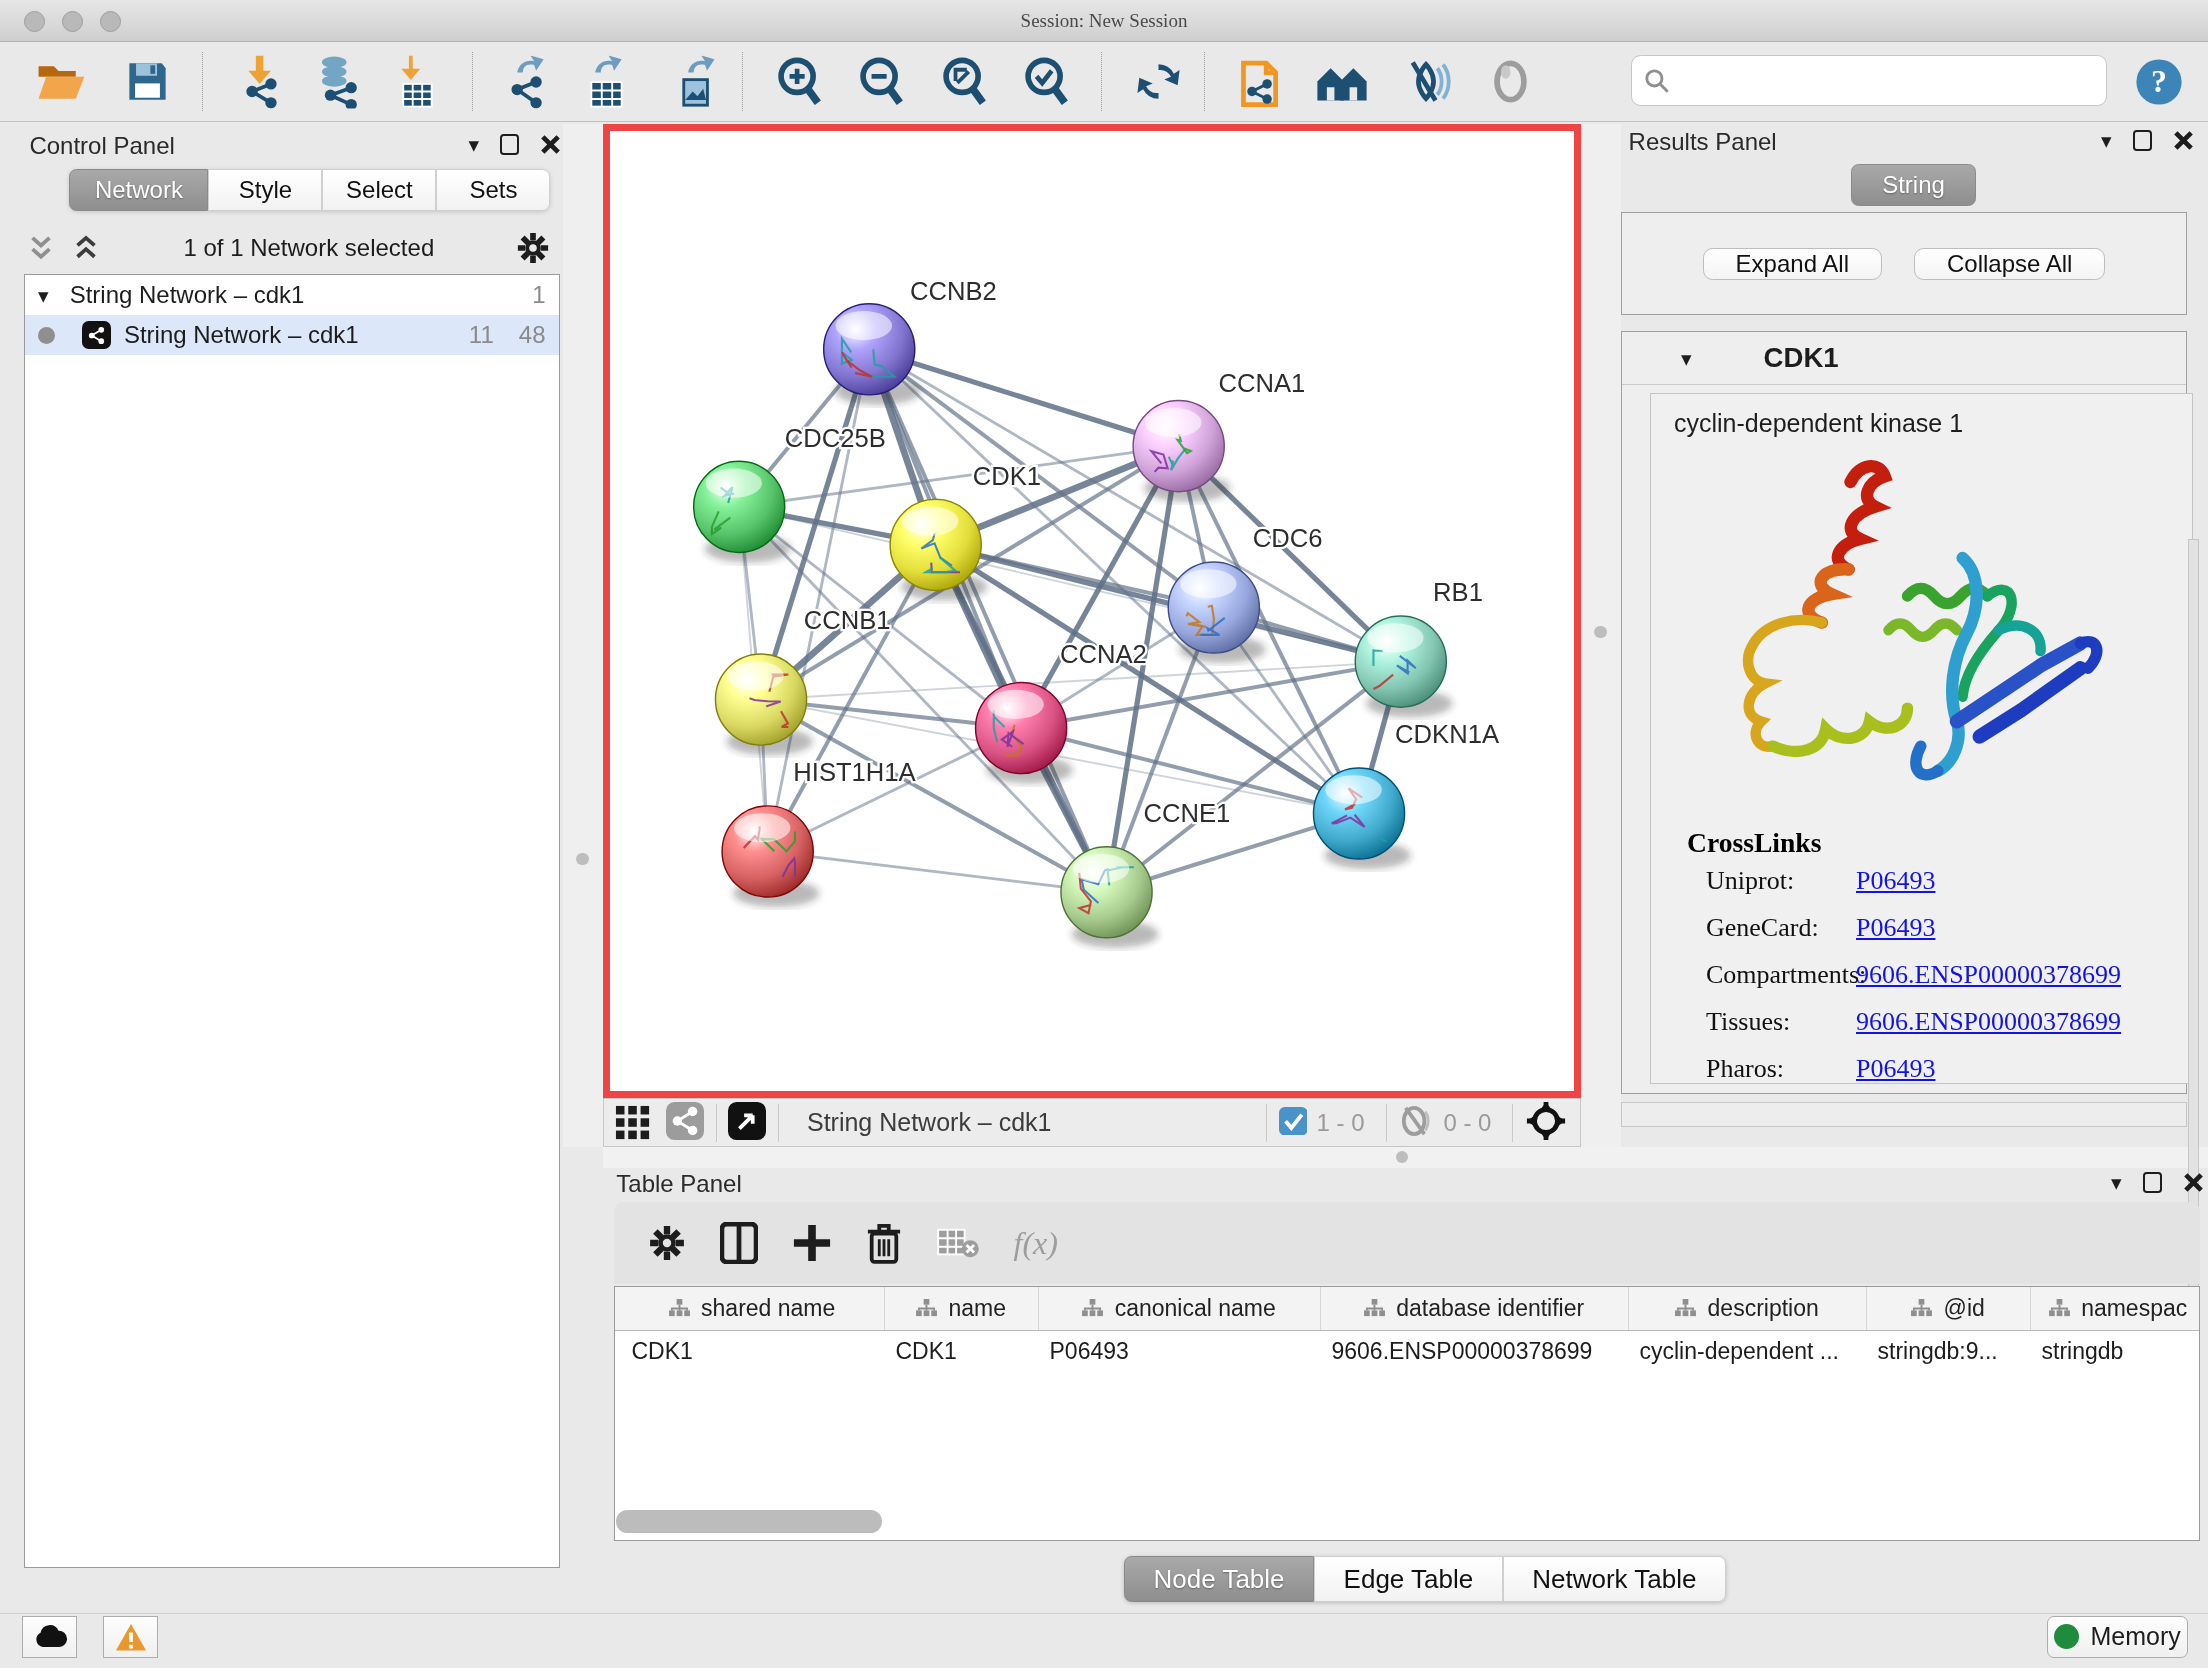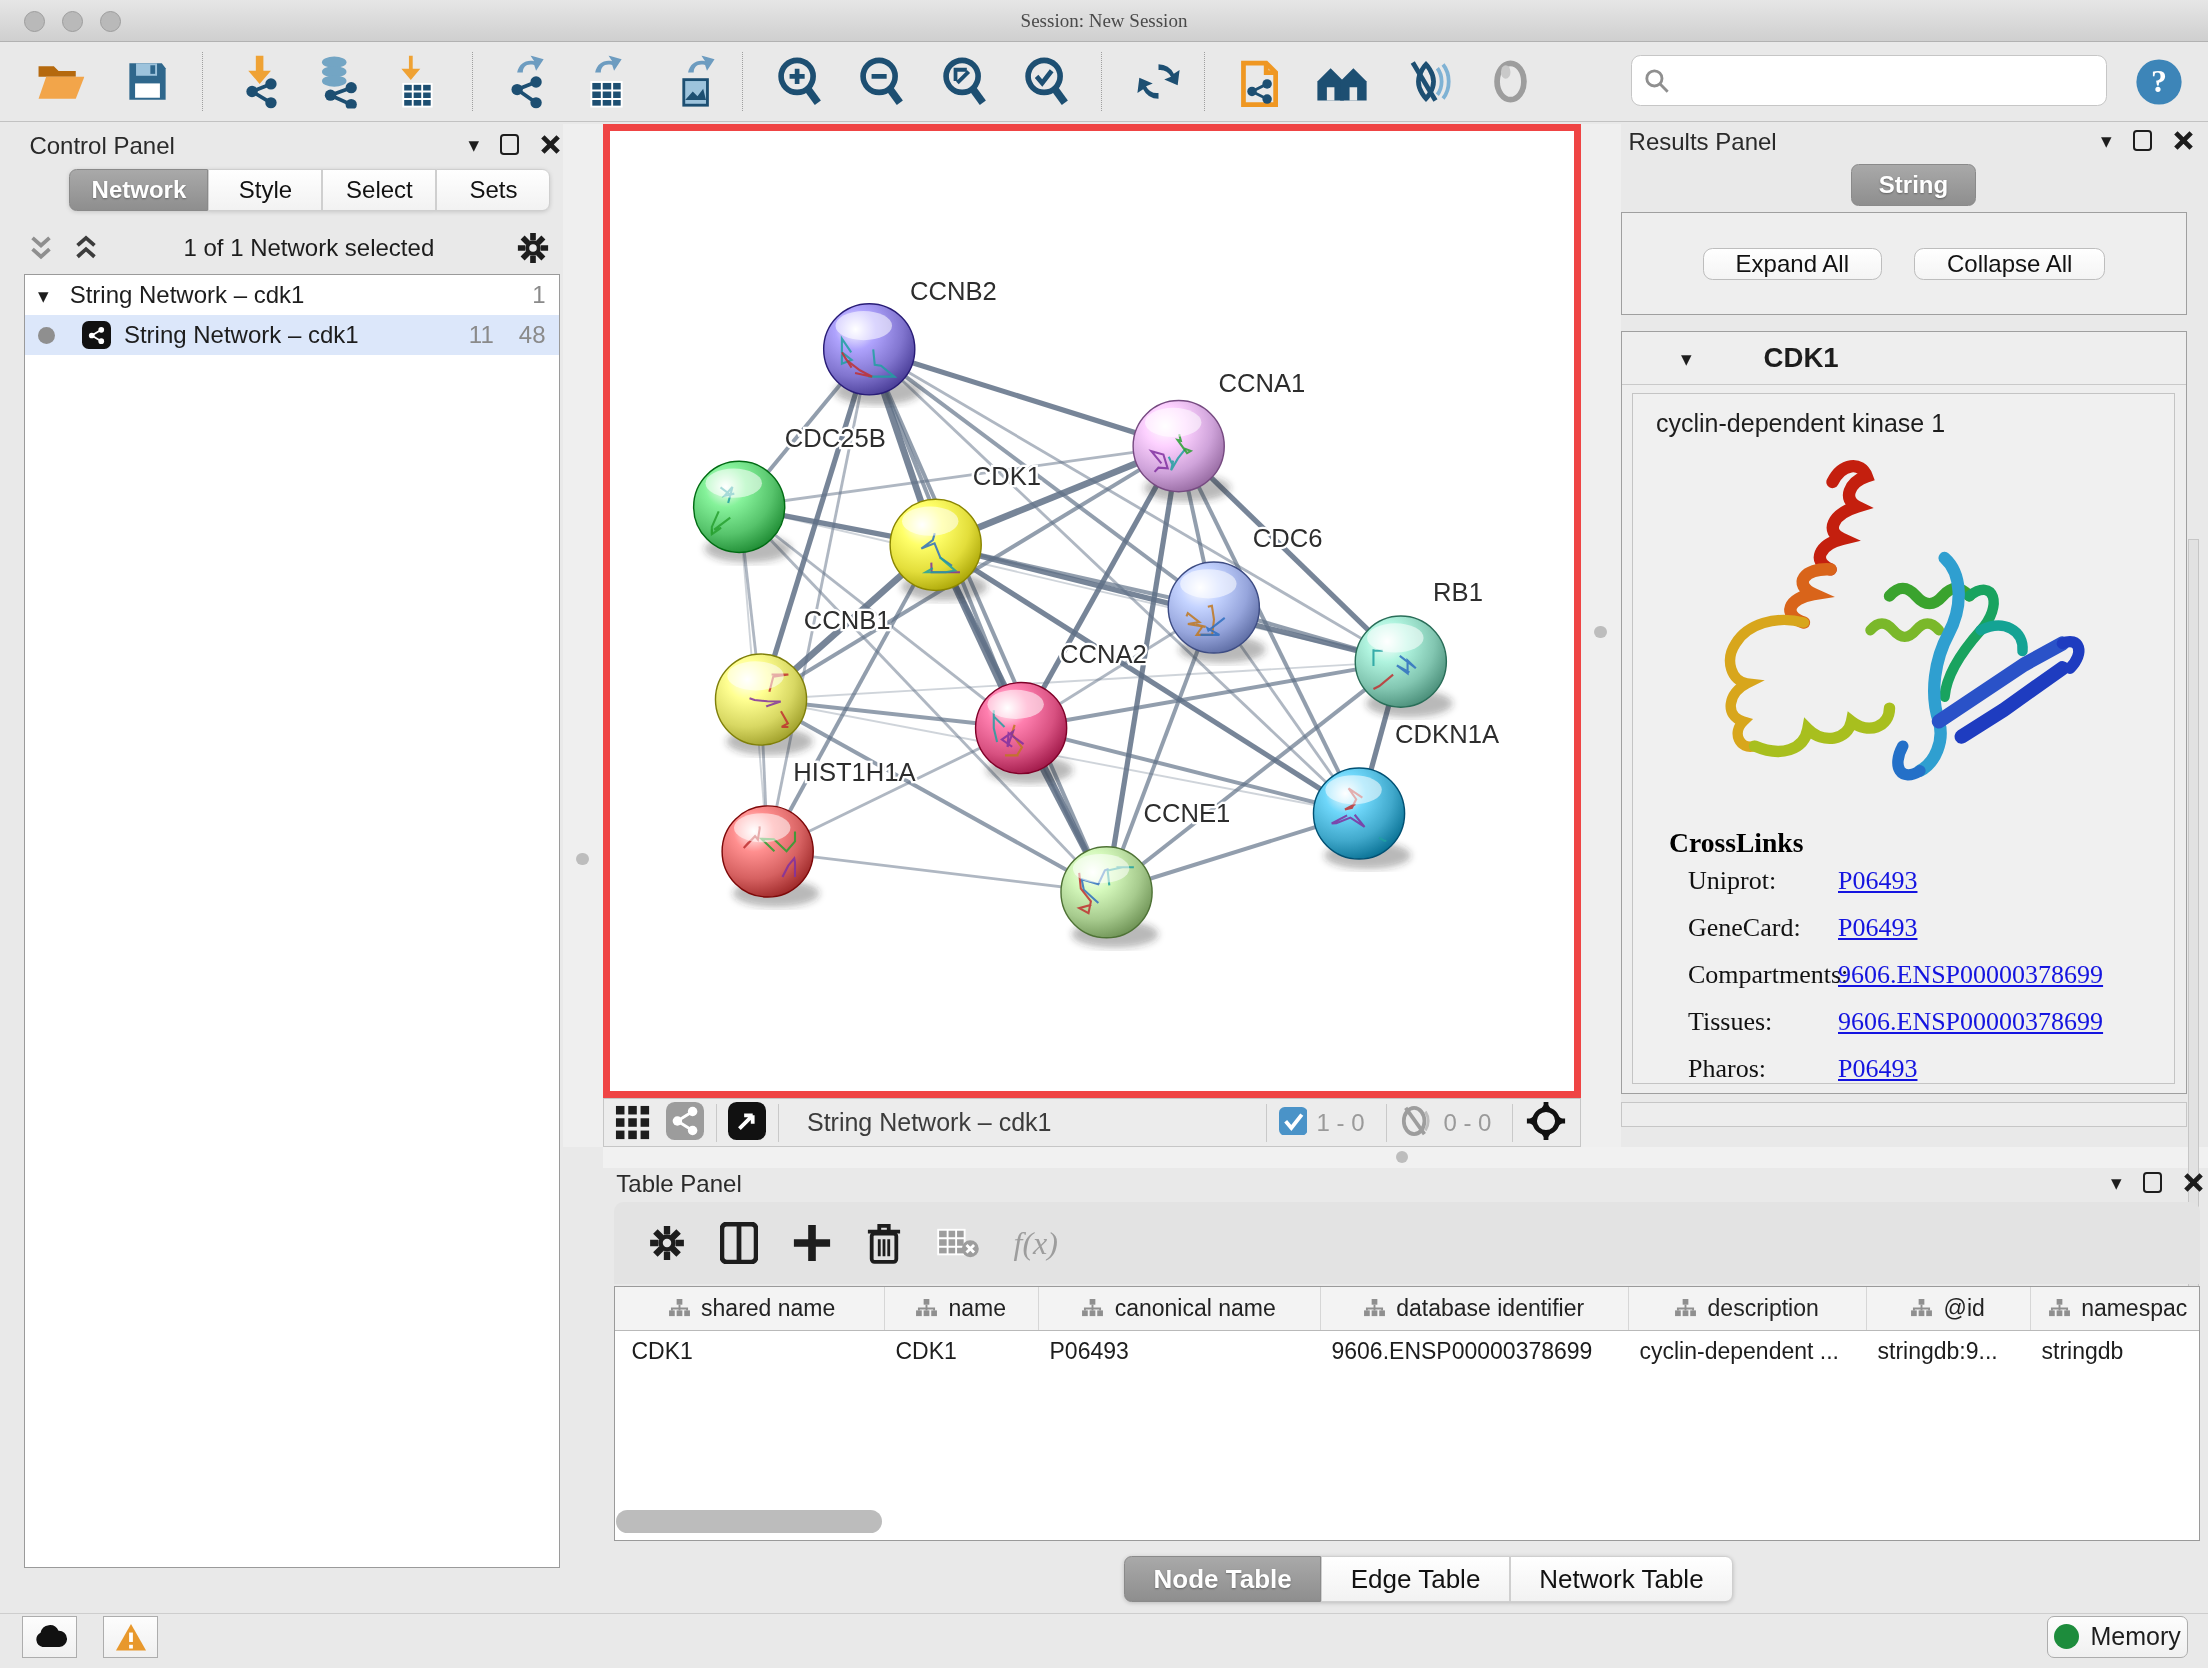--- a/index.html
+++ b/index.html
@@ -29,21 +29,21 @@
   .panel-title { font-size:24px; color:#2a2a2a; }
   .win-btns { position:absolute; display:flex; align-items:center; gap:21px; }
   .tri { font-size:21px; color:#1d1d1d; line-height:1; }
   .sq { width:19px; height:21px; border:2.9px solid #1d1d1d; border-radius:3.8px; }
 
   .tab { height:42px; display:flex; align-items:center; justify-content:center;
     background:linear-gradient(#ffffff,#f2f2f2); border:1px solid #cfcfcf; font-size:24px; color:#111; }
   .tab.first { border-radius:7.6px 0 0 7.6px; }
   .tab.last { border-radius:0 7.6px 7.6px 0; }
   .tab.active { background:linear-gradient(#a9a9a9,#8e8e8e); color:#fff; border-color:#8a8a8a;
-    text-shadow:0 1px 1.9px rgba(0,0,0,.35);font-weight:bold; }
+    text-shadow:0 1px 1.9px rgba(0,0,0,.35); }
 
   
   .control-panel { left:11.4px; top:124px; width:552px; height:1458px; background:#e9e9e9; }
   .cp-tabs { position:absolute; left:58px; top:45px; display:flex; filter:drop-shadow(0 1.9px 1.9px rgba(0,0,0,.15)); }
   .cp-tabs .tab { width:114px; }
   .cp-tabs .tab:first-child { width:139px; }
   .cp-toolrow { position:absolute; left:13.3px; top:103px; width:525px; height:42px;
     display:flex; align-items:center; }
   .cp-status { flex:1; text-align:center; font-size:24px; color:#1d1d1d; }
   .tree-box { position:absolute; left:12.4px; top:150px; width:536px; height:1294px;
@@ -74,21 +74,21 @@
   .results-panel { left:1621px; top:124px; width:588px; height:1008px; background:#e9e9e9; }
   .rp-tab { position:absolute; left:230px; top:40px; width:125px; }
   .rp-box1 { position:absolute; left:0; top:88px; width:566px; height:103px;
     border:1.9px solid #9f9f9f; background:#eee; display:flex; align-items:center; justify-content:center; gap:32px; }
   .btn { background:linear-gradient(#ffffff,#f4f4f4); border:1.9px solid #bdbdbd; border-radius:9.5px;
     font-size:24px; padding:1px 32px; color:#111; }
   .rp-box2 { position:absolute; left:0; top:207px; width:566px; height:763px;
     border:1.9px solid #9f9f9f; background:#eee; }
   .rp-entry-head { height:53px; display:flex; align-items:center; border-bottom:1.9px solid #c9c9c9; }
   .rp-entry-head .name { font-size:27.6px; font-weight:bold; margin-left:72px; }
-  .rp-entry-body { position:absolute; left:10px; top:61px; width:543px; height:691px;
+  .rp-entry-body { position:absolute; left:28px; top:61px; width:543px; height:691px;
     border:1px solid #c4c4c4; background:#f0f0f0; }
   .rp-desc { font-size:25px; margin:15px 0 0 23px; }
   .crosslinks { font-family:"Liberation Serif", serif; }
   .crosslinks h3 { font-size:27.6px; margin:0 0 7.6px 36px; color:#000; }
   .cl-row { display:flex; font-size:26px; margin:0 0 17px 55px; }
   .cl-row .lbl { width:150px; color:#111; }
   .cl-row a { color:#1414e0; text-decoration:underline; }
   .rp-vscroll { position:absolute; right:-13.3px; top:207px; width:11.4px; height:763px;
     background:#e2e2e2; border:1px solid #c6c6c6; }
   .rp-hscroll { position:absolute; left:0; top:978px; width:566px; height:25px;

